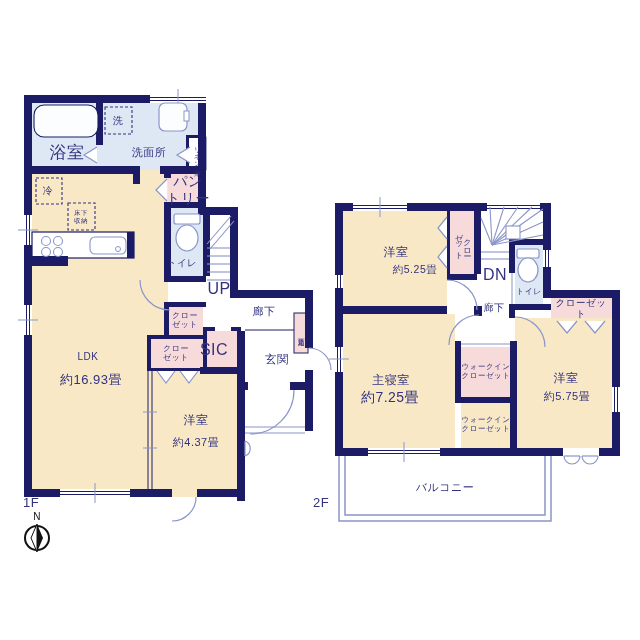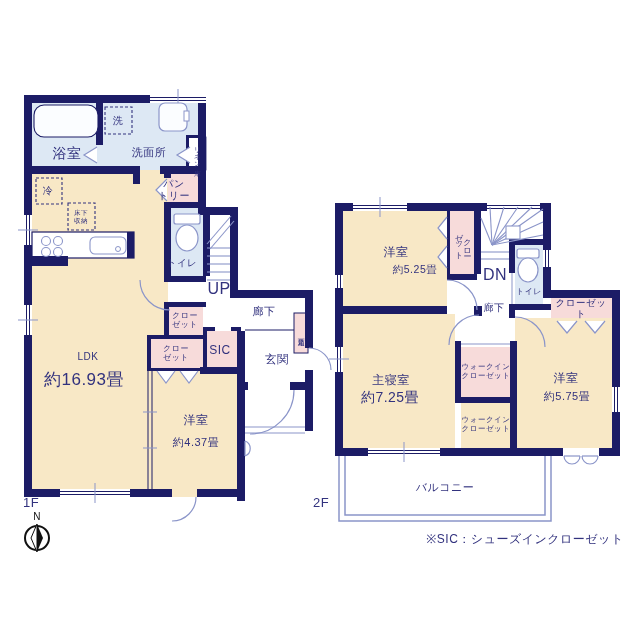--- a/index.html
+++ b/index.html
@@ -296,41 +296,41 @@
     </g>
   </g>
 
   <g>
     <circle cx="37" cy="538" r="12" fill="none" stroke="#111111" stroke-width="2"></circle>
     <polygon points="37,524 43,538 37,552" fill="#111111"></polygon>
     <polygon points="37,524 31,538 37,552" fill="#ffffff" stroke="#111111" stroke-width="1"></polygon>
   </g>
 </svg>
 
-<div class="lbl" style="left:67px;top:153px;font-size:14px">浴室</div>
+<div class="lbl" style="left:67px;top:153px;font-size:17px">浴室</div>
 <div class="lbl" style="left:149px;top:152px;font-size:11px">洗面所</div>
 <div class="lbl" style="left:118px;top:121px;font-size:10px">洗</div>
 <div class="lbl vert" style="left:197px;top:153px;font-size:6.5px">リネン庫</div>
 <div class="lbl" style="left:48px;top:191px;font-size:10px">冷</div>
-<div class="lbl" style="left:174px;top:190px;font-size:10px">パン
+<div class="lbl" style="left:188px;top:190px;font-size:14px">パン
 トリー</div>
 <div class="lbl" style="left:81px;top:217px;font-size:6.5px">床下
 収納</div>
 <div class="lbl" style="left:182px;top:263px;font-size:9.5px">トイレ</div>
 <div class="lbl" style="left:219px;top:289px;font-size:16px">UP</div>
 <div class="lbl" style="left:264px;top:311px;font-size:11px">廊下</div>
 <div class="lbl vert" style="left:301px;top:333px;font-size:7px">下足箱</div>
 <div class="lbl" style="left:185px;top:320px;font-size:8px">クロー
 ゼット</div>
 <div class="lbl" style="left:176px;top:353px;font-size:8px">クロー
 ゼット</div>
-<div class="lbl" style="left:220px;top:350px;font-size:12px">SIC</div>
+<div class="lbl" style="left:214px;top:350px;font-size:16px">SIC</div>
 <div class="lbl" style="left:277px;top:360px;font-size:11.5px">玄関</div>
 <div class="lbl" style="left:88px;top:357px;font-size:10px">LDK</div>
-<div class="lbl" style="left:84px;top:380px;font-size:17px">約16.93畳</div>
+<div class="lbl" style="left:91px;top:380px;font-size:13px">約16.93畳</div>
 <div class="lbl" style="left:196px;top:420px;font-size:12px">洋室</div>
 <div class="lbl" style="left:196px;top:442px;font-size:11px">約4.37畳</div>
 <div class="lbl bold" style="left:31px;top:503px;font-size:13px">1F</div>
 
 <div class="lbl" style="left:396px;top:252px;font-size:12px">洋室</div>
 <div class="lbl" style="left:415px;top:269px;font-size:10.5px">約5.25畳</div>
 <div class="lbl vert" style="left:462px;top:242px;font-size:8px">クロー
 ゼット</div>
 <div class="lbl" style="left:495px;top:275px;font-size:16px">DN</div>
 <div class="lbl" style="left:529px;top:292px;font-size:8px">トイレ</div>
@@ -341,15 +341,14 @@
 <div class="lbl" style="left:486px;top:372px;font-size:7.5px">ウォークイン
 クローゼット</div>
 <div class="lbl" style="left:486px;top:425px;font-size:7.5px">ウォークイン
 クローゼット</div>
 <div class="lbl" style="left:566px;top:378px;font-size:12px">洋室</div>
 <div class="lbl" style="left:567px;top:396px;font-size:11px">約5.75畳</div>
 <div class="lbl" style="left:445px;top:487px;font-size:11px">バルコニー</div>
 <div class="lbl bold" style="left:321px;top:503px;font-size:13px">2F</div>
 
 <div class="lbl blk bold" style="left:37px;top:517px;font-size:10px">N</div>
-<div class="lbl bold" style="left:525px;top:539px;font-size:12px;white-space:nowrap">※SIC：シューズインクローゼット</div>
 
 </div>
 
 </body></html>

